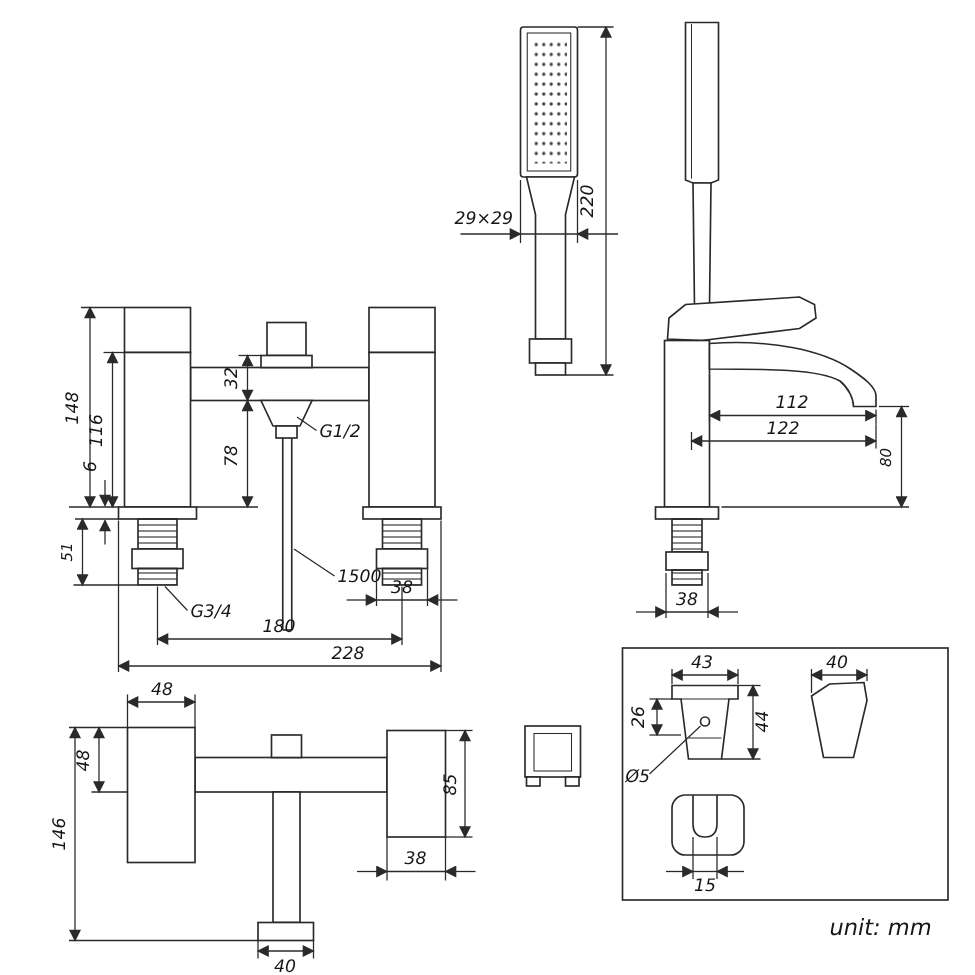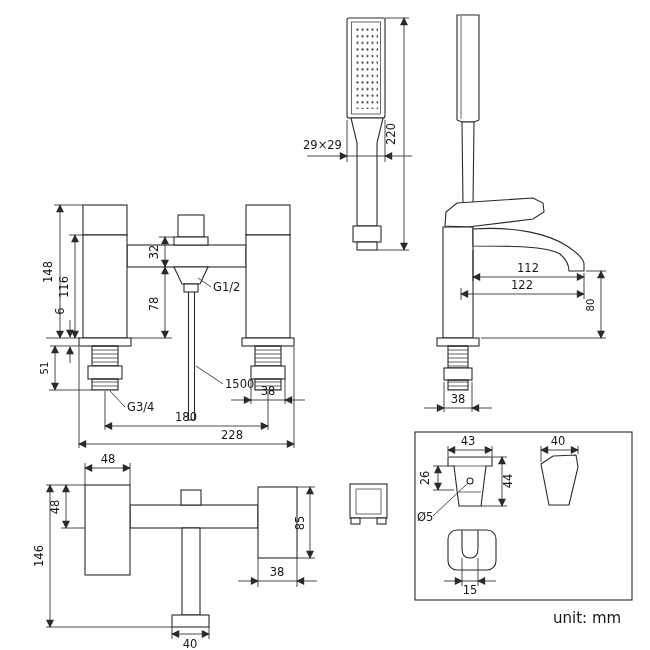--- a/index.html
+++ b/index.html
@@ -1,16 +1,16 @@
 <!DOCTYPE html>
 <html><head>
 <meta charset="utf-8">
 <style>
   html,body{margin:0;padding:0;background:#ffffff;}
-  .page{width:650px;height:650px;background:#fff;position:relative;overflow:hidden;}
+  .page{width:650px;height:650px;background:#fff;position:relative;overflow:hidden;font-style:italic;}
   svg{display:block;}
   svg text{font-family:"DejaVu Sans",sans-serif;font-size:11.5px;fill:#161616;}
   svg text.sm{font-size:10px;}
   svg text.big{font-size:15px;}
   .o{fill:#ffffff;stroke:#2a2a2a;stroke-width:1.1;}
   .l{fill:none;stroke:#2a2a2a;stroke-width:1.1;}
   .thin{fill:none;stroke:#2a2a2a;stroke-width:0.7;}
   .d{fill:none;stroke:#2a2a2a;stroke-width:0.85;}
   .thrd{stroke:#2a2a2a;stroke-width:1.1;}
 </style>

